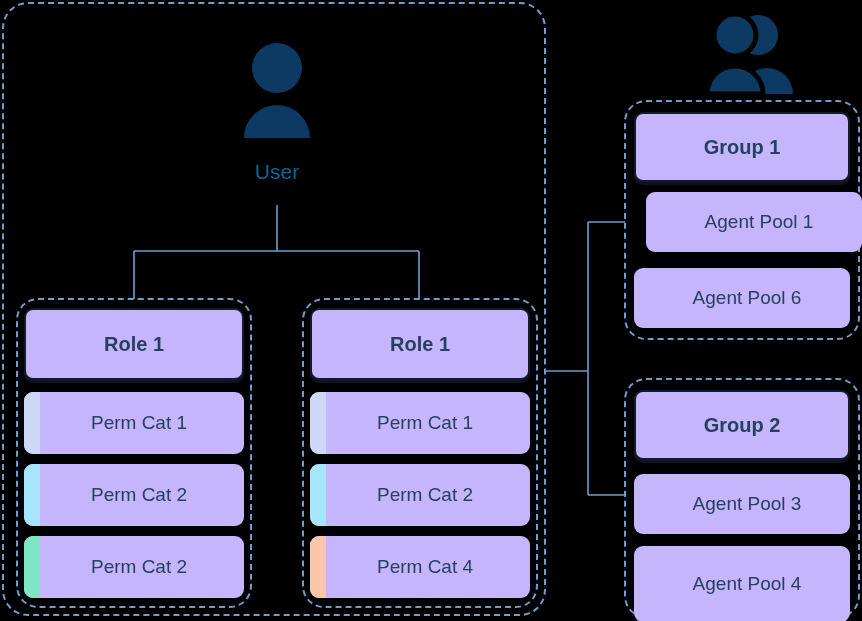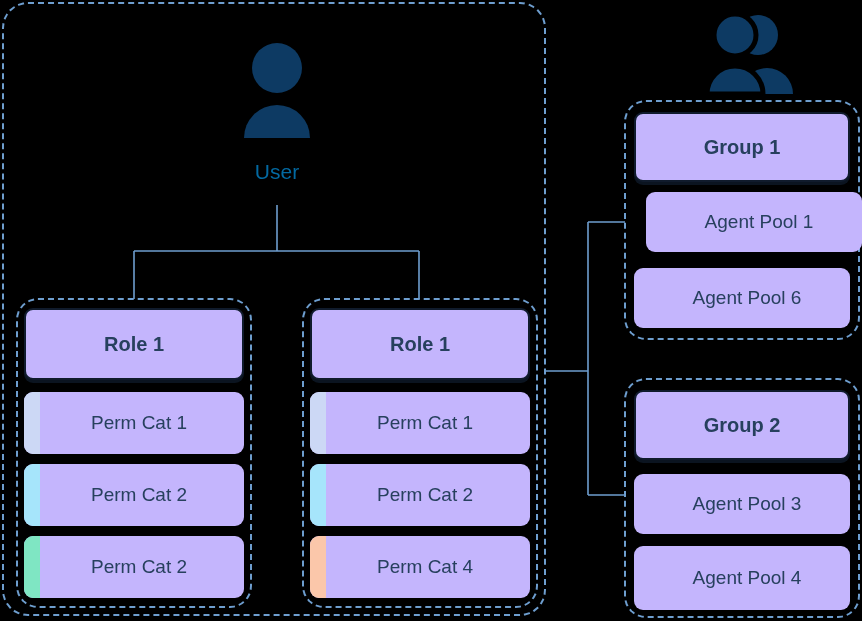--- a/index.html
+++ b/index.html
@@ -106,21 +106,21 @@
   #role-r-p3    { left: 310px; top: 536px; width: 220px; height: 62px; }
 
   
   #grp1-title { left: 634px; top: 112px; width: 216px; height: 70px; }
   #grp1-a1    { left: 634px; top: 192px; width: 216px; height: 60px; margin-left: 12px; }
   #grp1-a2    { left: 634px; top: 268px; width: 216px; height: 60px; }
 
   
   #grp2-title { left: 634px; top: 390px; width: 216px; height: 70px; }
   #grp2-a1    { left: 634px; top: 474px; width: 216px; height: 60px; }
-  #grp2-a2    { left: 634px; top: 546px; width: 216px; height: 64px; }
+  #grp2-a2    { left: 634px; top: 546px; width: 216px; height: 76px; }
 
   
   .icon-wrap {
     position: absolute;
     line-height: 0;
   }
   #user-icon-wrap { left: 240px; top: 42px; width: 74px; height: 96px; }
   #group-icon-wrap { left: 700px; top: 14px; width: 100px; height: 80px; }
 
   #user-label {

